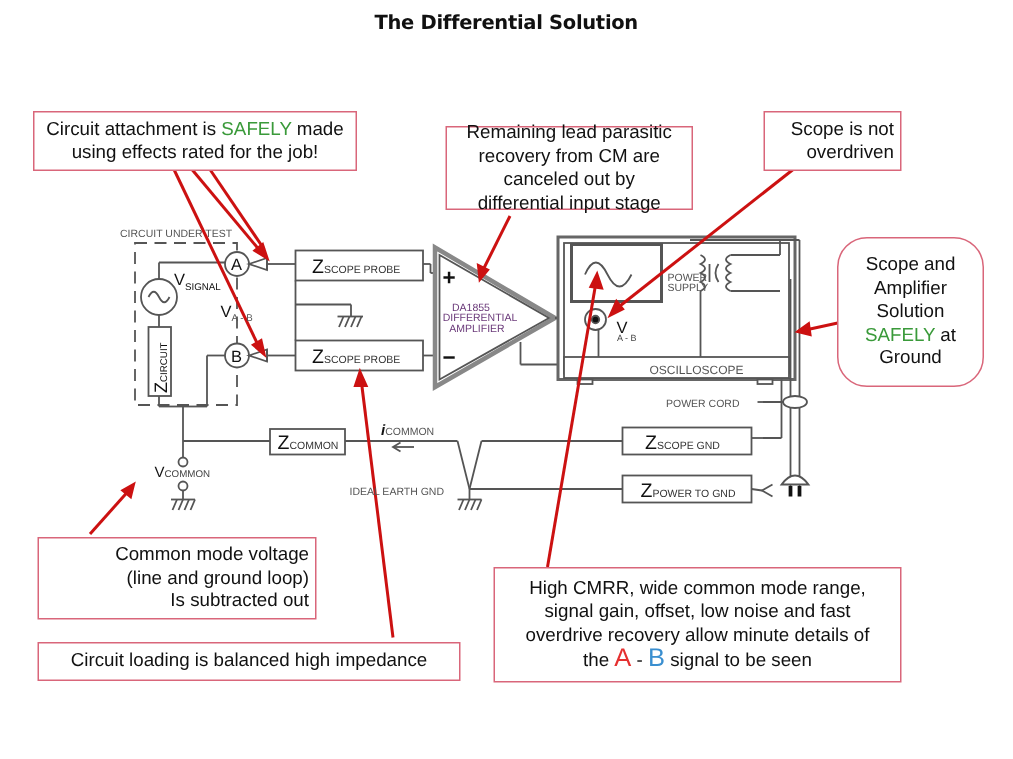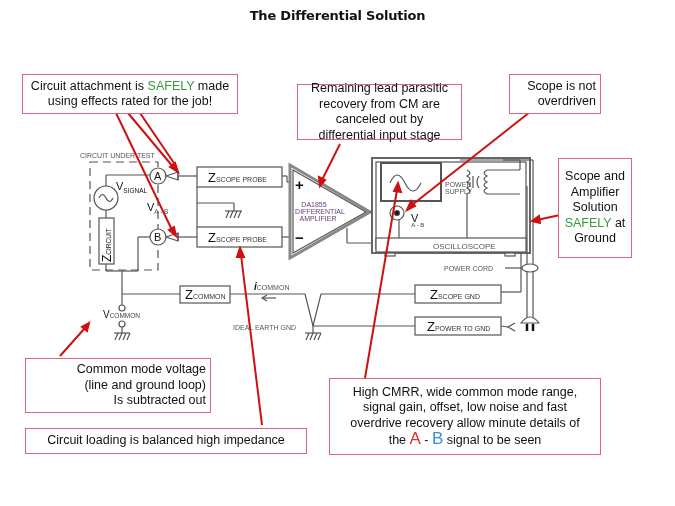--- a/index.html
+++ b/index.html
@@ -180,21 +180,21 @@
   <div>recovery from CM are</div>
   <div>canceled out by</div>
   <div>differential input stage</div>
 </div>
 
 <div class="callout" style="left:509px; top:74px; width:92px; height:40px;text-align:right;">
   <div>Scope is not</div>
   <div>overdriven</div>
 </div>
 
-<div class="callout" style="left:558px; top:158px; width:74px; height:100px;">
+<div class="callout" style="left:558px; top:158px; width:98px; height:100px;border-radius:20px;">
   <div>Scope and</div>
   <div>Amplifier</div>
   <div>Solution</div>
   <div><span class="green">SAFELY</span><span> at</span></div>
   <div>Ground</div>
 </div>
 
 <div class="callout" style="left:25px; top:358px; width:186px; height:55px;text-align:right;">
   <div>Common mode voltage</div>
   <div>(line and ground loop)</div>

